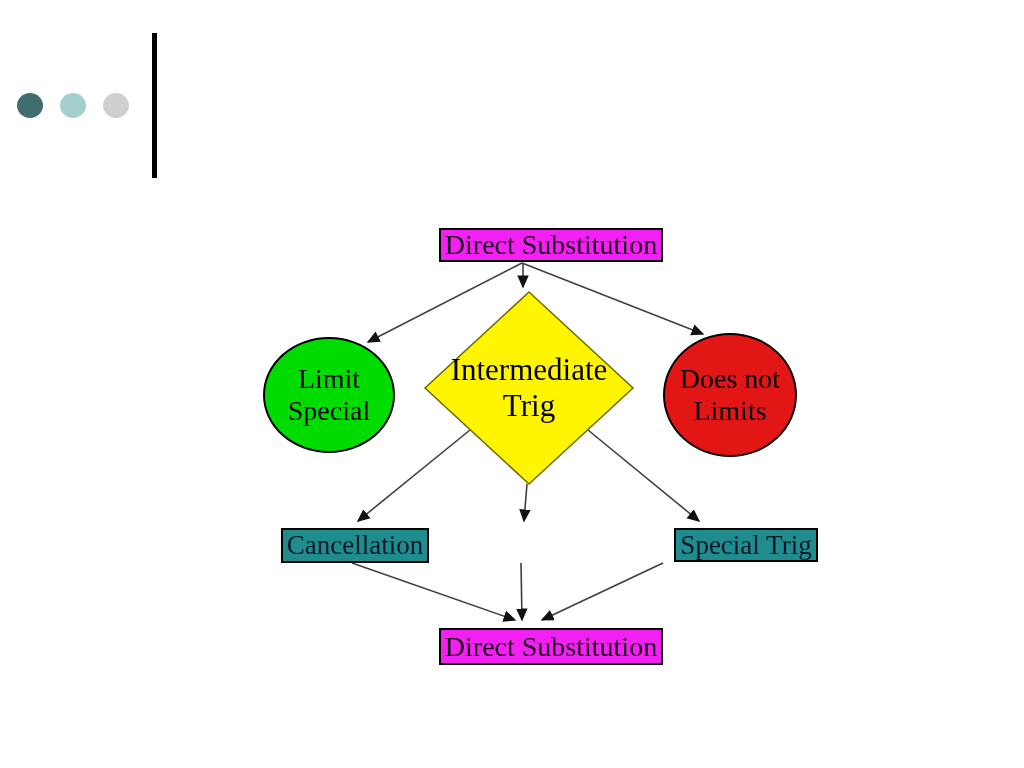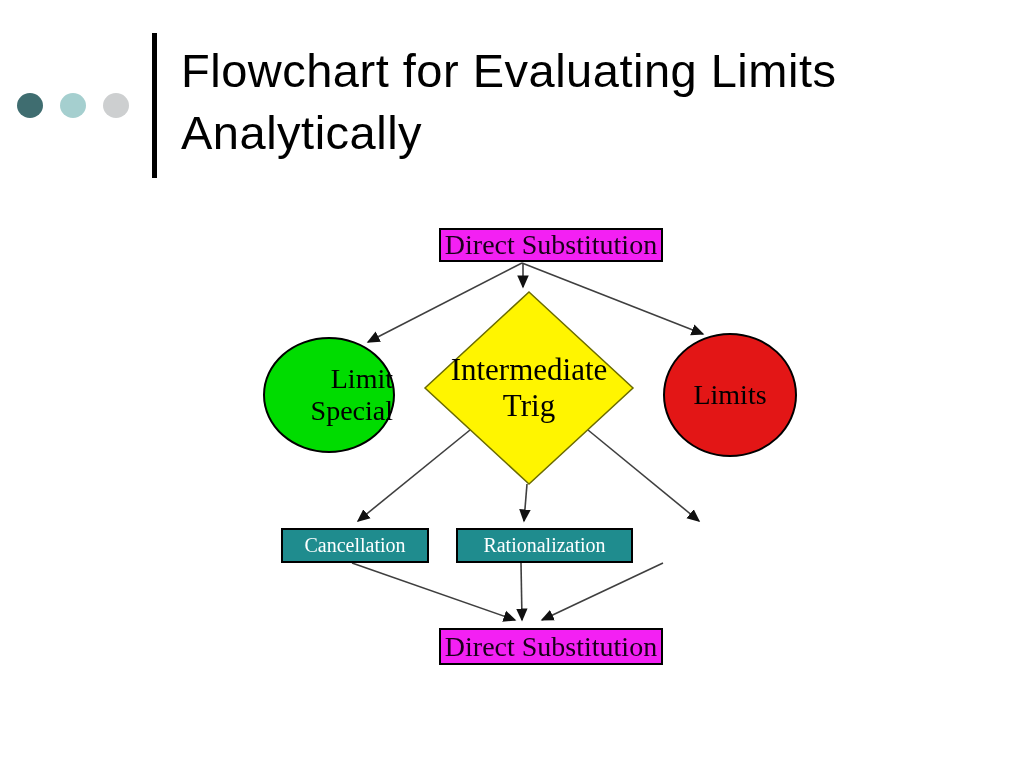--- a/index.html
+++ b/index.html
@@ -94,54 +94,52 @@
 
   .ellipse-node {
     border: 2px solid #000000;
     border-radius: 50%;
     font-size: 28px;
     line-height: 1.15;
   }
   .circle-green {
     left: 263px; top: 337px; width: 132px; height: 116px;
     background: #00dc00;
-    align-items: flex-end;
   }
   .circle-red {
     left: 663px; top: 333px; width: 134px; height: 124px;
     background: #e31616;
   }
 
   .diamond-label {
     left: 429px; top: 352px; width: 200px; height: 72px;
     font-size: 31px;
     line-height: 1.15;
     background: transparent;
   }
 
   .teal {
     background: #1f8c8e;
-    font-size: 20px;
-    color: #ffffff;
+    font-size: 27px;
+    color: #0f172a;
   }
   .box-cancel { left: 265px; top: 528px; width: 148px; height: 35px; }
   .box-ration { left: 440px; top: 528px; width: 177px; height: 35px; }
   .box-trig   { left: 658px; top: 528px; width: 144px; height: 34px; }
 </style>
 </head>
 <body>
 
 <div class="slide">
 
   <span class="dot d1"></span>
   <span class="dot d2"></span>
   <span class="dot d3"></span>
 
   <div class="title-rule"></div>
-  <h1 class="slide-title">Flowchart for Evaluating Limits Analytically</h1>
 
   <svg class="connectors" viewBox="0 0 1024 768" xmlns="http://www.w3.org/2000/svg">
     <defs>
       <marker id="arrow" viewBox="0 0 10 8" refX="8" refY="4" markerWidth="9" markerHeight="8" orient="auto-start-reverse">
         <path d="M0,0 L9,4 L0,8 z" fill="#111111"></path>
       </marker>
     </defs>
 
     <line x1="522" y1="263" x2="368" y2="342" marker-end="url(#arrow)"></line>
     <line x1="523" y1="263" x2="523" y2="287" marker-end="url(#arrow)"></line>
@@ -166,29 +164,30 @@
     <span>Limit</span>
     <span>Special</span>
   </div>
 
   <div class="node diamond-label">
     <span>Intermediate</span>
     <span>Trig</span>
   </div>
 
   <div class="node ellipse-node circle-red">
+    <span>Does not</span>
     <span>Limits</span>
   </div>
 
   <div class="node rect-node teal box-cancel">
     <span>Cancellation</span>
   </div>
 
-  <div class="node rect-node teal box-ration">
-    <span>Rationalization</span>
+
+  <div class="node rect-node teal box-trig">
+    <span>Special Trig</span>
   </div>
-
 
   <div class="node rect-node magenta box-bottom">
     <span>Direct Substitution</span>
   </div>
 
 </div>
 
 </body></html>

